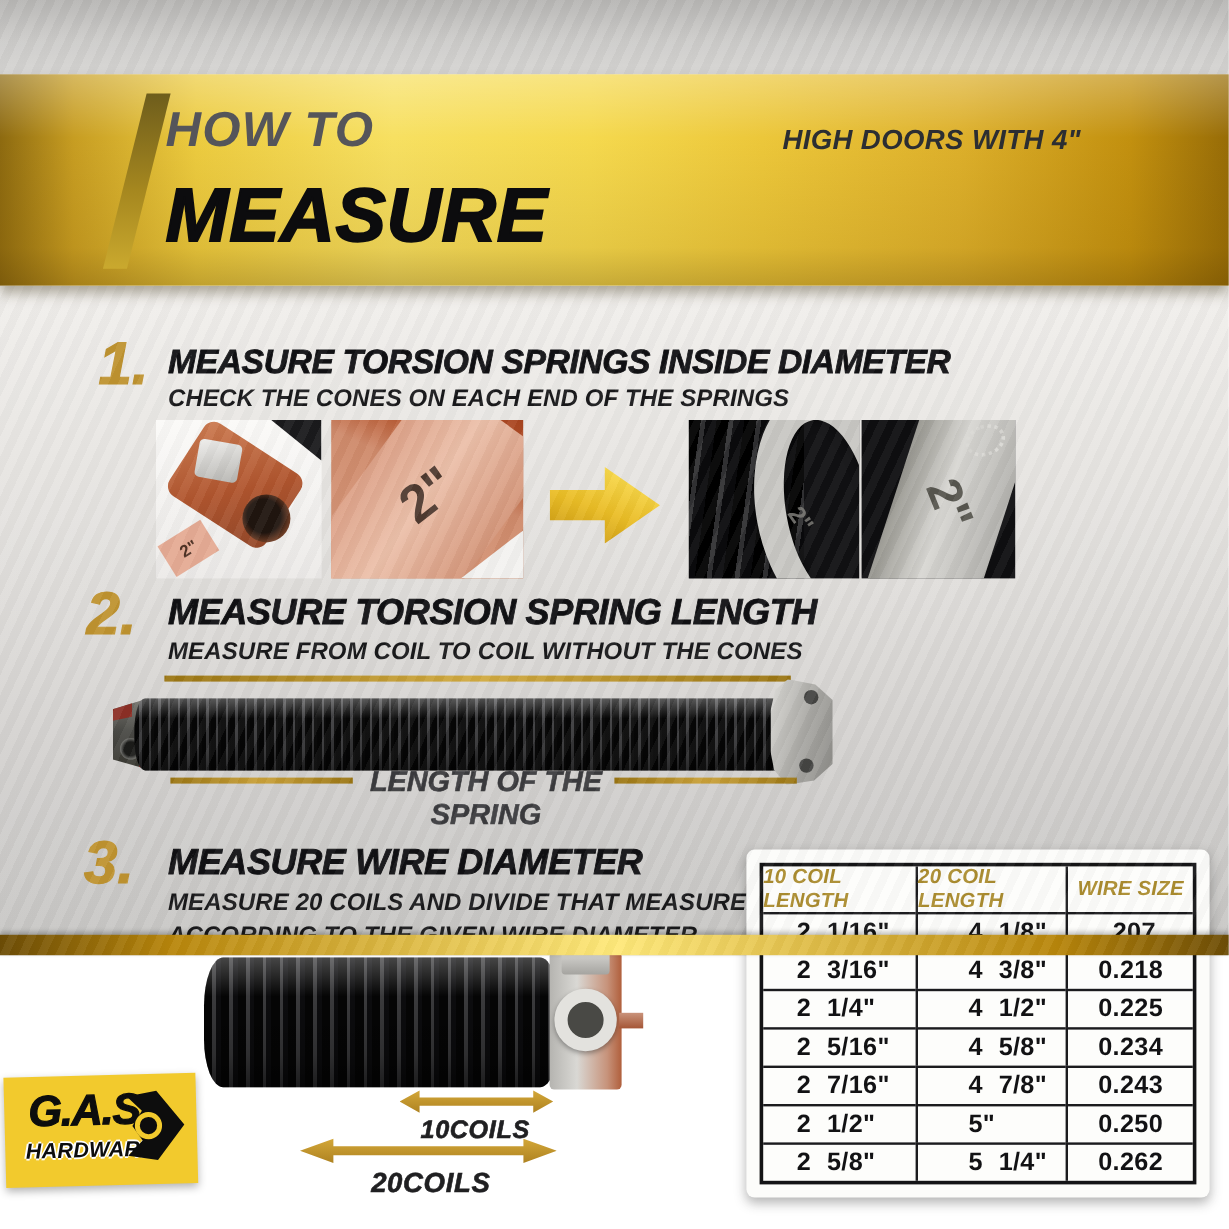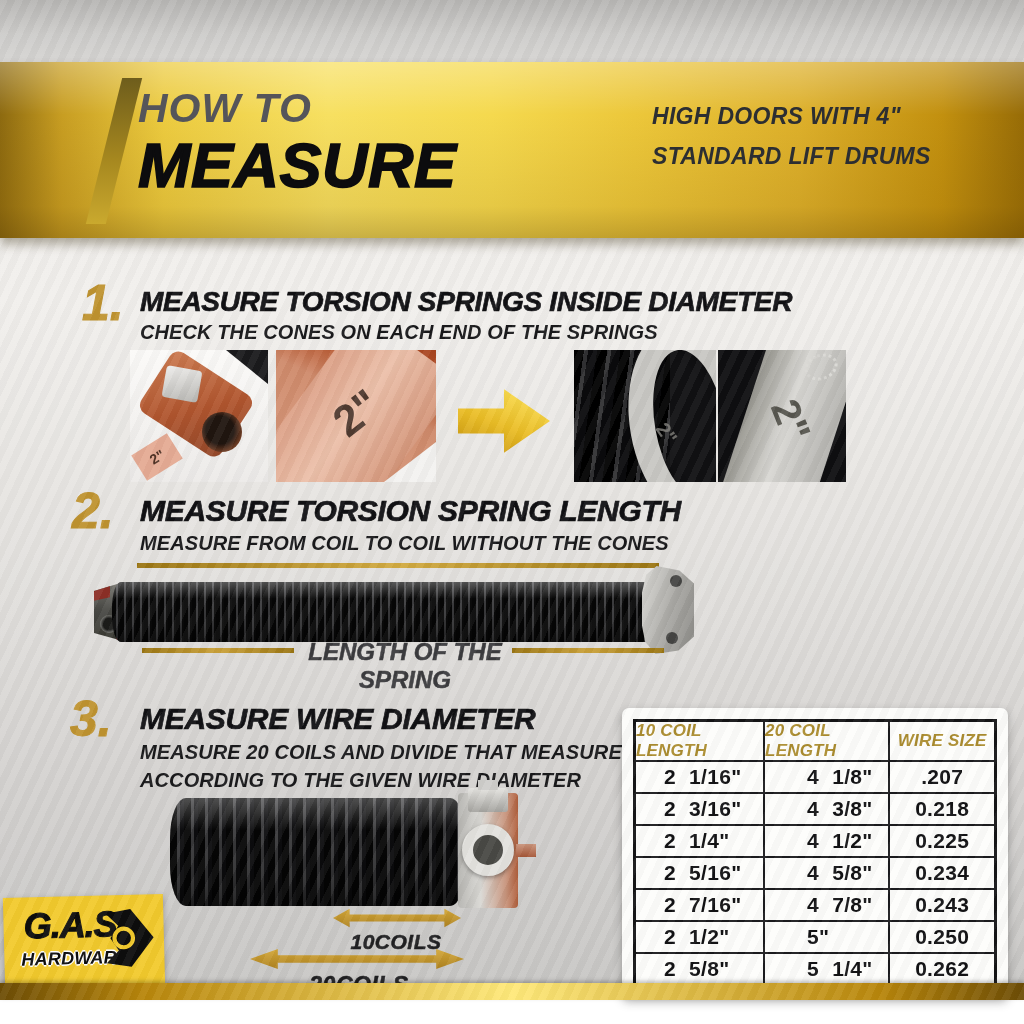--- a/index.html
+++ b/index.html
@@ -1,37 +1,37 @@
 <!DOCTYPE html>
 <html><head>
 <meta charset="utf-8">
 <style>
   * { margin:0; padding:0; box-sizing:border-box; }
   html,body { width:1024px; height:1024px; }
   body { font-family:"Liberation Sans", sans-serif; position:relative; overflow:hidden; }
 
-  .poster { position:absolute; inset:0; width:1024px; height:1000px; background:linear-gradient(180deg,#efedea 0%,#f1efec 30%,#e4e2df 55%,#d4d2d0 78%,#c7c6c4 100%); }
+  .poster { position:absolute; inset:0; width:1024px; height:796px; background:linear-gradient(180deg,#efedea 0%,#f1efec 30%,#e4e2df 55%,#d4d2d0 78%,#c7c6c4 100%); }
   .poster::after { content:""; position:absolute; inset:0; pointer-events:none;
     background:repeating-linear-gradient(115deg, rgba(255,255,255,.05) 0 7px, rgba(0,0,0,.025) 7px 14px); }
 
   
   .top-strip { position:absolute; left:0; top:0; width:1024px; height:62px;
     background:linear-gradient(180deg,#b7b6b4,#cdccca 55%,#d6d5d3); }
 
   
   .banner { position:absolute; left:0; top:62px; width:1024px; height:176px; z-index:5;
     background:linear-gradient(to right,#8d6a10 0%,#c79d22 6%,#eccb3f 16%,#f7e061 32%,#f5d94e 48%,#ecc73a 62%,#ddb02b 78%,#c2900f 92%,#976c07 100%);
     box-shadow:0 6px 10px rgba(60,50,20,.38); }
   .banner::before { content:""; position:absolute; inset:0;
     background:linear-gradient(180deg, rgba(255,255,255,.28), rgba(255,255,255,0) 30%, rgba(120,80,0,.12) 82%, rgba(80,52,0,.28)); }
   .banner-slash { position:absolute; left:104px; top:16px; width:20px; height:146px;
     transform:skewX(-14deg); background:linear-gradient(180deg,#6e5d1c,#a5871f 55%,#caa92e); }
   .banner-title { position:absolute; left:138px; top:26px; font-style:italic; }
   .how-to { font-size:41px; font-weight:900; color:#55555a; letter-spacing:1px; line-height:1; }
-  .measure { font-size:63px; font-weight:900; color:#0c0c0e; letter-spacing:.5px; line-height:1; margin-top:5px;
+  .measure { font-size:63px; font-weight:900; color:#0c0c0e; letter-spacing:.5px; line-height:1; margin-top:20px;
     -webkit-text-stroke:1.6px #0c0c0e; }
   .banner-note { position:absolute; left:652px; top:34px; font-style:italic; font-weight:700;
     font-size:23px; color:#2c2e32; line-height:40px; letter-spacing:.3px; }
 
   
   .step-num { position:absolute; font-style:italic; font-weight:900; color:#bf9330; line-height:1;
     -webkit-text-stroke:1px #bf9330; }
   .step-title { position:absolute; font-style:italic; font-weight:900; color:#101013; line-height:1;
     letter-spacing:-.3px; -webkit-text-stroke:.7px #101013; }
   .step-sub { position:absolute; font-style:italic; font-weight:700; color:#19191b; line-height:1; letter-spacing:.1px; }
@@ -181,21 +181,20 @@
   <div class="top-strip"></div>
 
   <div class="banner">
     <div class="banner-slash"></div>
     <div class="banner-title">
       <div class="how-to">HOW TO</div>
       <div class="measure">MEASURE</div>
     </div>
     <div class="banner-note">
       <div>HIGH DOORS WITH 4"</div>
-      <div>STANDARD LIFT DRUMS</div>
     </div>
   </div>
 
   <div id="num1" class="step-num">1.</div>
   <div id="title1" class="step-title">MEASURE TORSION SPRINGS INSIDE DIAMETER</div>
   <div id="sub1" class="step-sub">CHECK THE CONES ON EACH END OF THE SPRINGS</div>
 
   <div id="photo1" class="photo">
     <div class="dark-corner"></div>
     <div class="cone-body"></div>

